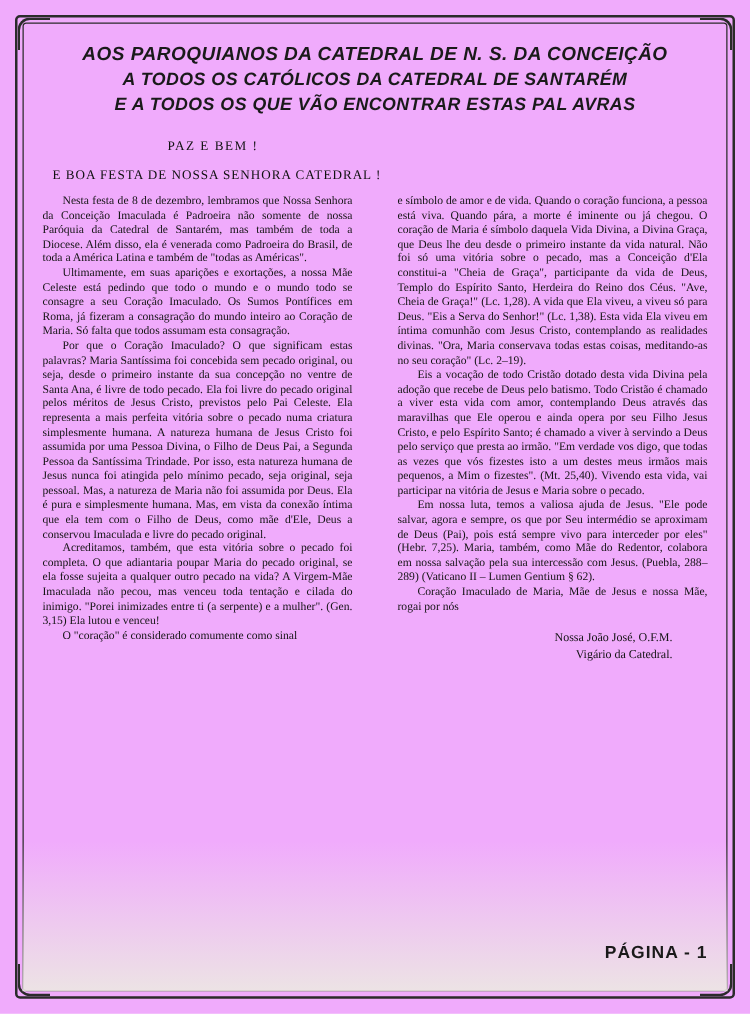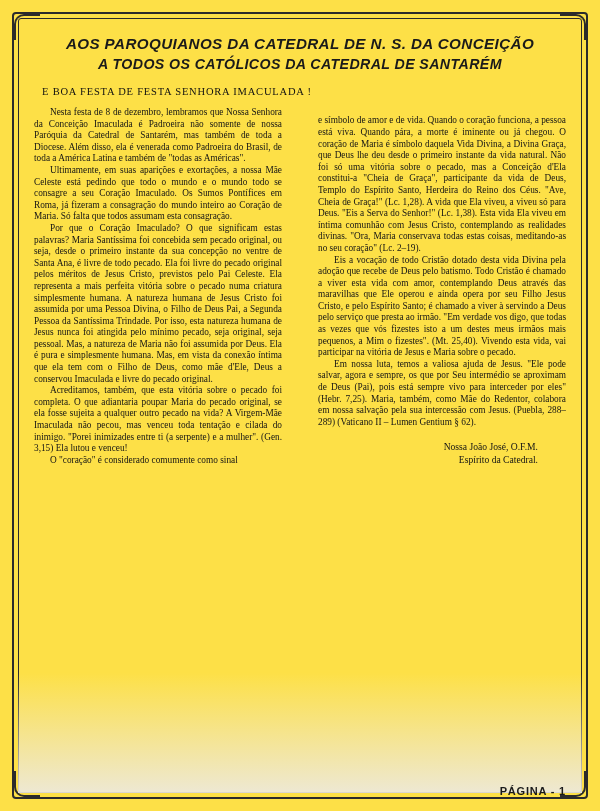--- a/index.html
+++ b/index.html
@@ -13,21 +13,21 @@
     font-family: "Liberation Serif", serif;
     color: #111;
     position: relative;
     overflow: hidden;
   }
   .page {
     position: absolute;
     left: 0; top: 0;
     width: 600px;
     height: 811px;
-    background: #fde047;
+    background: #f0abfc;
     text-decoration: underline;
   }
   
   .border-outer {
     position: absolute;
     left: 12px; top: 12px;
     width: 576px;
     height: 787px;
     border: 2px solid #2b2b2b;
     box-sizing: border-box;
@@ -85,21 +85,20 @@
     margin-top: 12px;
     padding-left: 8px;
     font-size: 10.5px;
     letter-spacing: 0.8px;
   }
 
   .columns {
     margin-top: 10px;
     display: flex;
     gap: 36px;
-    align-items: flex-end;
   }
   .col {
     width: 257px;
     font-size: 9.3px;
     line-height: 11.6px;
     text-align: justify;
     color: #141414;
   }
   .col p {
     margin: 0;
@@ -111,24 +110,24 @@
     margin-top: 12px;
     text-align: right;
     font-size: 9.6px;
     line-height: 13px;
     padding-right: 28px;
   }
 
   .footer {
     position: absolute;
     right: 34px;
-    bottom: 14px;
+    bottom: 42px;
     font-family: "Liberation Sans", sans-serif;
     font-weight: bold;
-    font-size: 11px;
+    font-size: 14px;
     letter-spacing: 0.8px;
     color: #1a1a1a;
   }
 
   
   .scan-shadow {
     position: absolute;
     left: 18px;
     bottom: 18px;
     width: 564px;
@@ -146,40 +145,43 @@
   <div class="corner tl"></div>
   <div class="corner tr"></div>
   <div class="corner bl"></div>
   <div class="corner br"></div>
 
   <div class="content">
 
     <div class="heading">
       <div class="l1">AOS PAROQUIANOS DA CATEDRAL DE N. S. DA CONCEIÇÃO</div>
       <div class="l2">A TODOS OS CATÓLICOS DA CATEDRAL DE SANTARÉM</div>
+      <div class="l3">E A TODOS OS QUE VÃO ENCONTRAR ESTAS PAL AVRAS</div>
     </div>
 
-    <div class="subsalutation">E BOA  FESTA  DE FESTA  SENHORA IMACULADA !</div>
+    <div class="salutation">PAZ E BEM !</div>
+    <div class="subsalutation">E BOA  FESTA  DE NOSSA  SENHORA CATEDRAL !</div>
 
     <div class="columns">
       <div class="col">
         <p>Nesta festa de 8 de dezembro, lembramos que Nossa Senhora da Conceição Imaculada é Padroeira não somente de nossa Paróquia da Catedral de Santarém, mas também de toda a Diocese. Além disso, ela é venerada como Padroeira do Brasil, de toda a América Latina e também de "todas as Américas".</p>
         <p>Ultimamente, em suas aparições e exortações, a nossa Mãe Celeste está pedindo que todo o mundo e o mundo todo se consagre a seu Coração Imaculado. Os Sumos Pontífices em Roma, já fizeram a consagração do mundo inteiro ao Coração de Maria. Só falta que todos assumam esta consagração.</p>
         <p>Por que o Coração Imaculado? O que significam estas palavras? Maria Santíssima foi concebida sem pecado original, ou seja, desde o primeiro instante da sua concepção no ventre de Santa Ana, é livre de todo pecado. Ela foi livre do pecado original pelos méritos de Jesus Cristo, previstos pelo Pai Celeste. Ela representa a mais perfeita vitória sobre o pecado numa criatura simplesmente humana. A natureza humana de Jesus Cristo foi assumida por uma Pessoa Divina, o Filho de Deus Pai, a Segunda Pessoa da Santíssima Trindade. Por isso, esta natureza humana de Jesus nunca foi atingida pelo mínimo pecado, seja original, seja pessoal. Mas, a natureza de Maria não foi assumida por Deus. Ela é pura e simplesmente humana. Mas, em vista da conexão íntima que ela tem com o Filho de Deus, como mãe d'Ele, Deus a conservou Imaculada e livre do pecado original.</p>
         <p>Acreditamos, também, que esta vitória sobre o pecado foi completa. O que adiantaria poupar Maria do pecado original, se ela fosse sujeita a qualquer outro pecado na vida? A Virgem-Mãe Imaculada não pecou, mas venceu toda tentação e cilada do inimigo. "Porei inimizades entre ti (a serpente) e a mulher". (Gen. 3,15) Ela lutou e venceu!</p>
         <p>O "coração" é considerado comumente como sinal</p>
       </div>
       <div class="col">
         <p class="noindent">e símbolo de amor e de vida. Quando o coração funciona, a pessoa está viva. Quando pára, a morte é iminente ou já chegou. O coração de Maria é símbolo daquela Vida Divina, a Divina Graça, que Deus lhe deu desde o primeiro instante da vida natural. Não foi só uma vitória sobre o pecado, mas a Conceição d'Ela constitui-a "Cheia de Graça", participante da vida de Deus, Templo do Espírito Santo, Herdeira do Reino dos Céus. "Ave, Cheia de Graça!" (Lc. 1,28). A vida que Ela viveu, a viveu só para Deus. "Eis a Serva do Senhor!" (Lc. 1,38). Esta vida Ela viveu em íntima comunhão com Jesus Cristo, contemplando as realidades divinas. "Ora, Maria conservava todas estas coisas, meditando-as no seu coração" (Lc. 2–19).</p>
         <p>Eis a vocação de todo Cristão dotado desta vida Divina pela adoção que recebe de Deus pelo batismo. Todo Cristão é chamado a viver esta vida com amor, contemplando Deus através das maravilhas que Ele operou e ainda opera por seu Filho Jesus Cristo, e pelo Espírito Santo; é chamado a viver à servindo a Deus pelo serviço que presta ao irmão. "Em verdade vos digo, que todas as vezes que vós fizestes isto a um destes meus irmãos mais pequenos, a Mim o fizestes". (Mt. 25,40). Vivendo esta vida, vai participar na vitória de Jesus e Maria sobre o pecado.</p>
         <p>Em nossa luta, temos a valiosa ajuda de Jesus. "Ele pode salvar, agora e sempre, os que por Seu intermédio se aproximam de Deus (Pai), pois está sempre vivo para interceder por eles" (Hebr. 7,25). Maria, também, como Mãe do Redentor, colabora em nossa salvação pela sua intercessão com Jesus. (Puebla, 288–289) (Vaticano II – Lumen Gentium § 62).</p>
+        <p>Coração Imaculado de Maria, Mãe de Jesus e nossa Mãe, rogai por nós</p>
 
         <div class="signature">
           <div>Nossa João José, O.F.M.</div>
-          <div>Espírito da Catedral.</div>
+          <div>Vigário da Catedral.</div>
         </div>
       </div>
     </div>
 
   </div>
 
   <div class="scan-shadow"></div>
   <div class="footer">PÁGINA - 1</div>
 </div>
 

